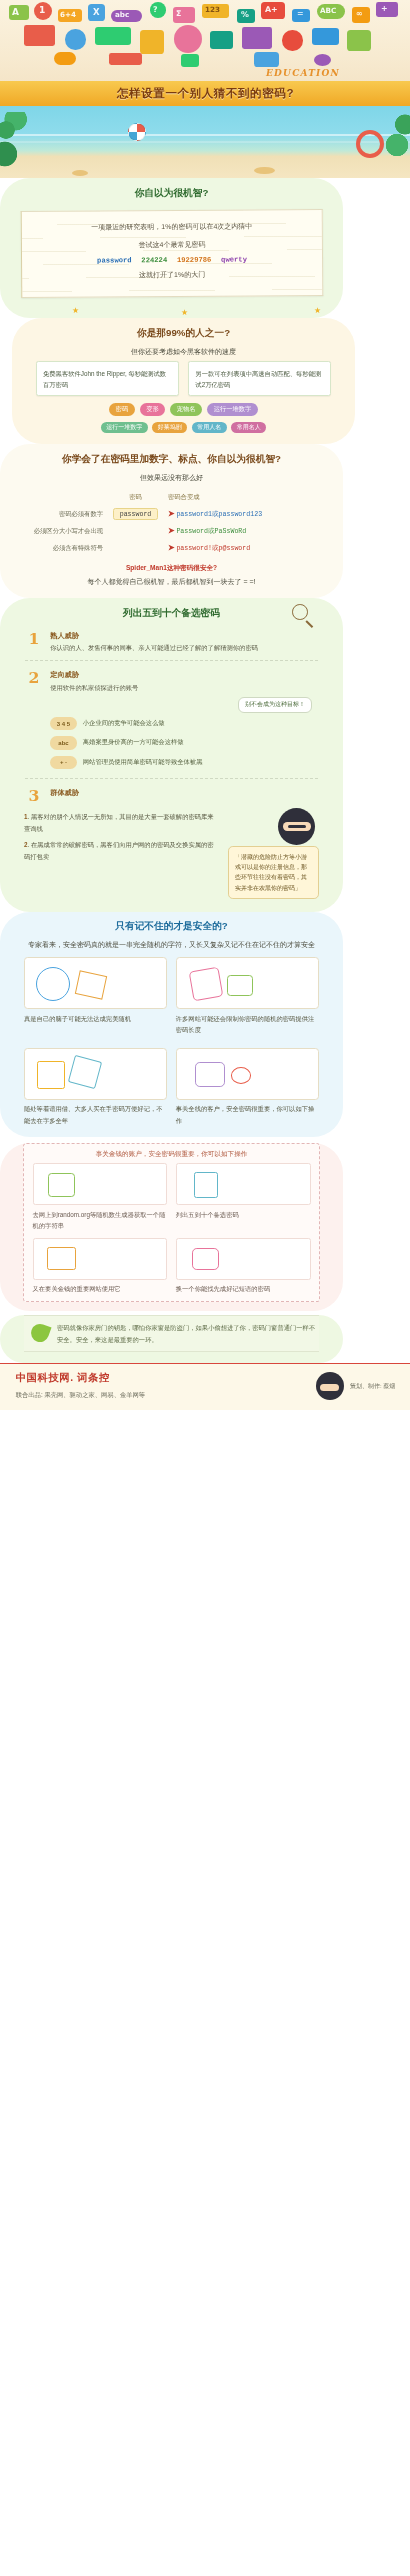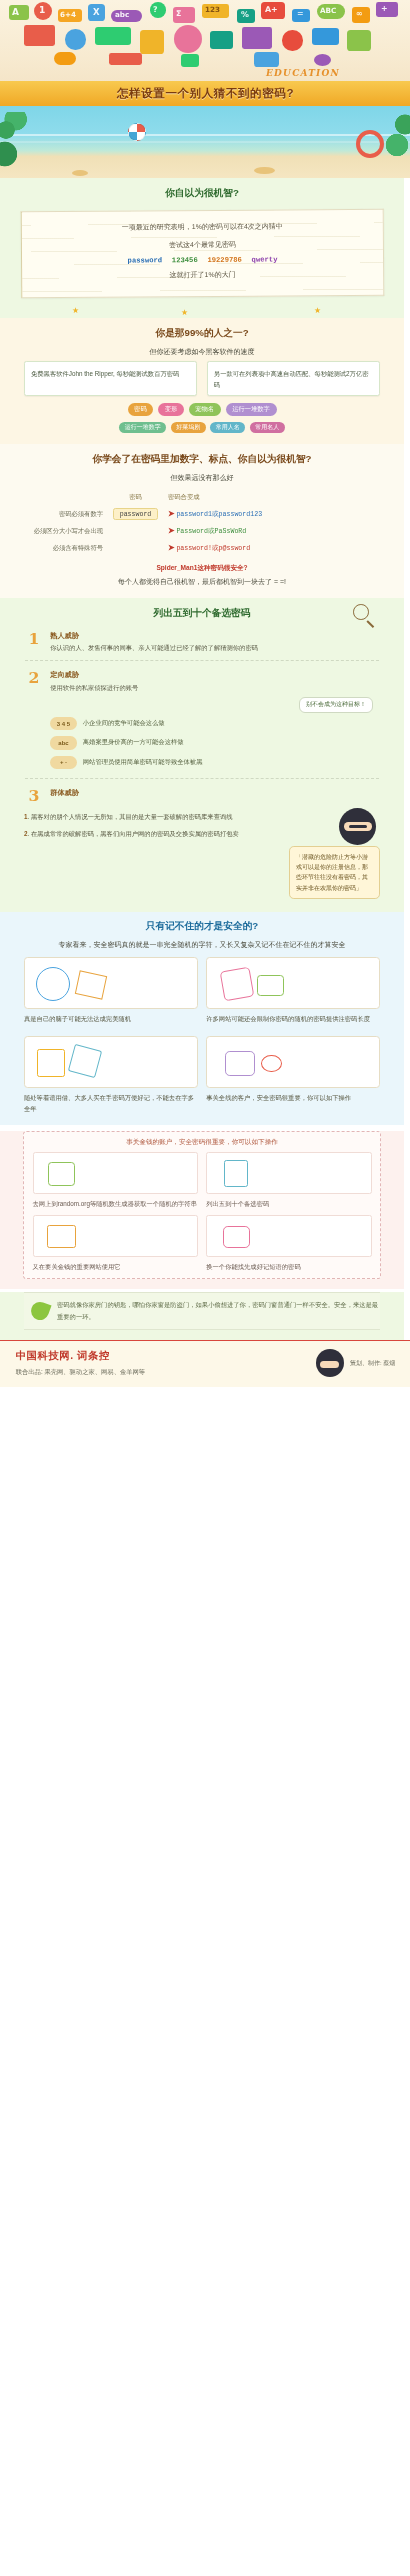--- a/index.html
+++ b/index.html
@@ -93,26 +93,27 @@
   .ring {
     position: absolute;
     border-radius: 50%;
     border: 4.8px solid #e85d4a;
     background: transparent;
   }
 
   
   .sec {
     position: relative;
-    width: 404px;
+    width: 343px;
     background: #fdf8e8;
     padding: 0 0 1.2px 0;
+    border-radius: 30px;
   }
   .sec.green  { background: #eef8e2; }
-  .sec.cream  { background: #fdf6e4; }
+  .sec.cream  { background: #fdf6e4; margin-left: 12px; }
   .sec.paper  { background: #fdfaf0; }
   .sec.pink   { background: #fdf1ee; }
   .sec.sky    { background: #eaf6fb; }
 
   .sec-title {
     text-align: center;
     font-size: 9.7px;
     font-weight: bold;
     color: #2e6a2e;
     padding: 8.5px 0 4.8px;
@@ -543,21 +544,21 @@
 
   <div class="sec green">
     <div class="sec-title">你自以为很机智?</div>
 
     <div class="note">
       <div class="lines"></div>
       <p>一项最近的研究表明，1%的密码可以在4次之内猜中</p>
       <p>尝试这4个最常见密码</p>
       <div class="pwd-row">
         <b class="c-blue">password</b>
-        <b class="c-green">123456</b>
+        <b class="c-green">224224</b>
         <b class="c-orange">19229786</b>
         <b class="c-purple">qwerty</b>
       </div>
       <p>这就打开了1%的大门</p>
     </div>
 
     <div style="position:relative;height:11px;">
       <span class="star" style="left:72px;top:0;">★</span>
       <span class="star" style="left:181px;top:2.4px;">★</span>
       <span class="star" style="left:314px;top:0;">★</span>

